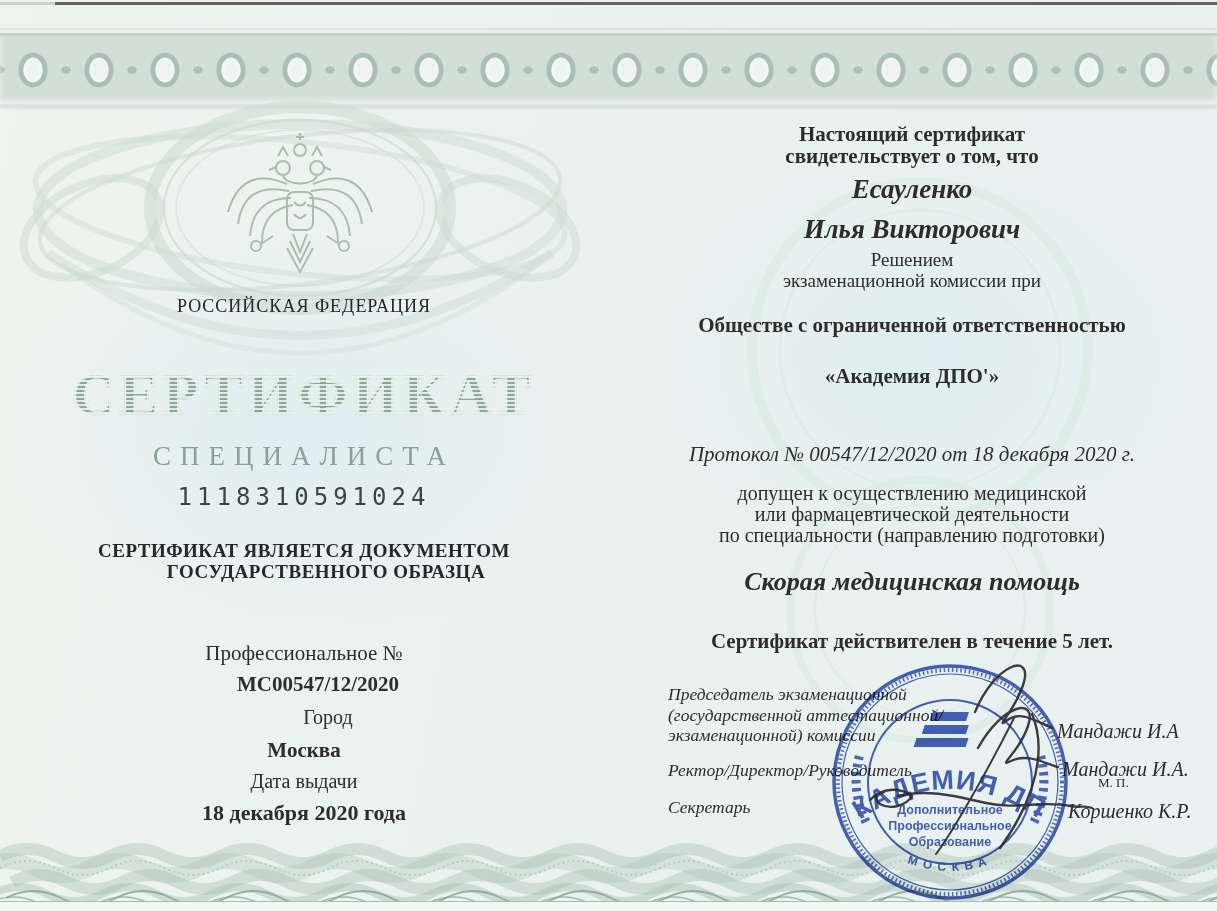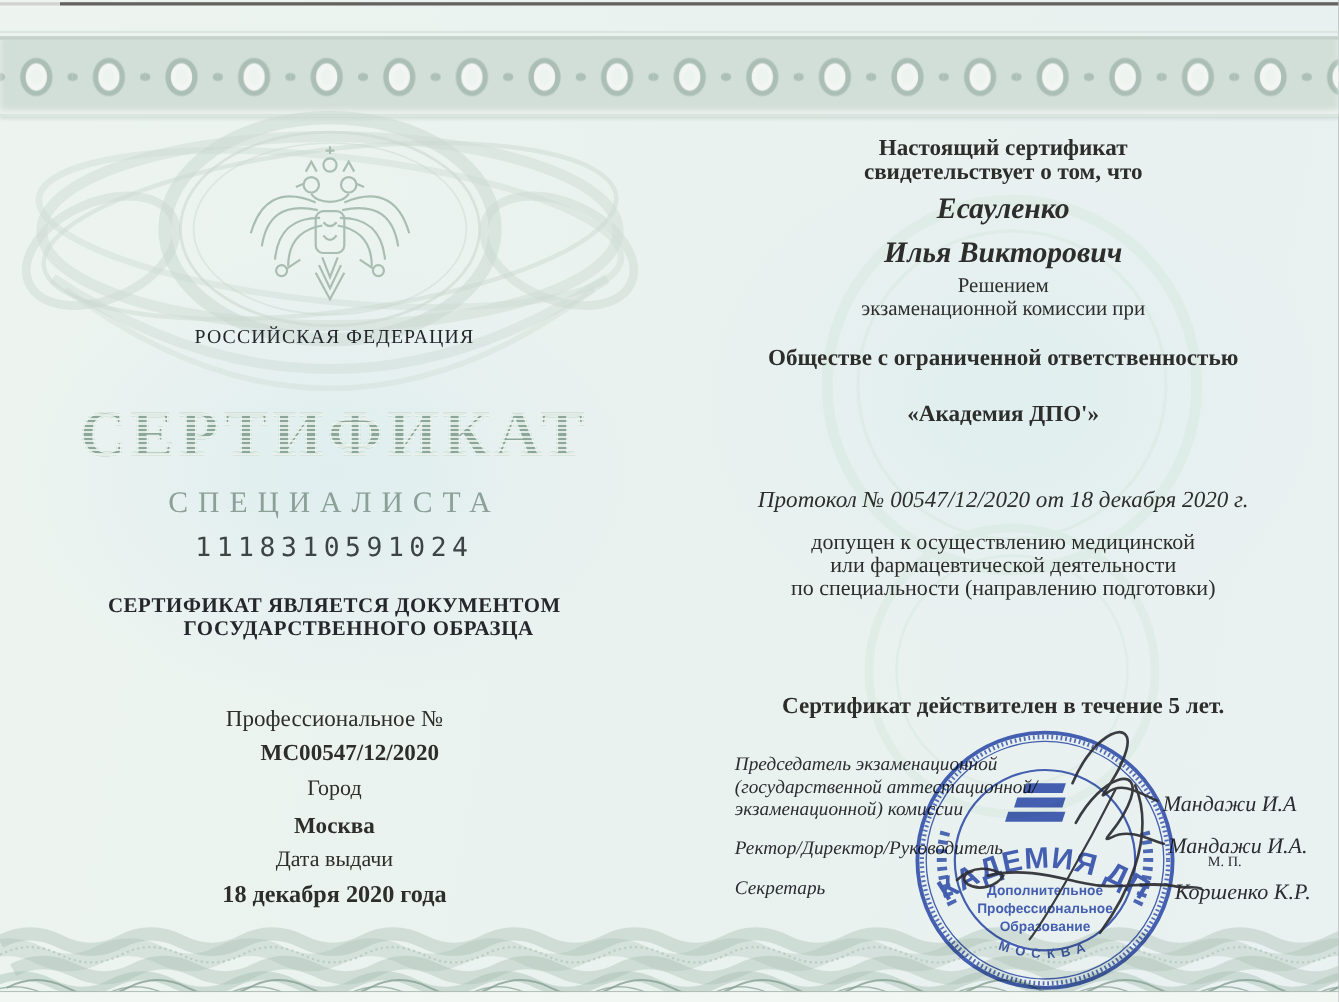--- a/index.html
+++ b/index.html
@@ -46,21 +46,21 @@
       background:repeating-linear-gradient(180deg,#8da69a 0 2px,#dfeae4 2px 4px);
       -webkit-background-clip:text;background-clip:text;color:transparent;
     }
   }
   .subtitle{top:441px;font-size:27px;letter-spacing:9px;color:#8ba096;}
   .cert-number{top:484px;font-size:24px;letter-spacing:5px;color:#3c4543;font-family:"DejaVu Sans Mono",monospace;}
   .statedoc1{top:540px;font-size:19px;font-weight:bold;letter-spacing:.5px;color:#26272b;}
   .statedoc2{top:561px;font-size:19px;font-weight:bold;letter-spacing:.5px;color:#26272b;margin-left:22px;}
   .reg-label{top:641px;font-size:21px;}
   .reg-num{top:672px;font-size:21px;font-weight:bold;padding-left:14px;}
-  .city-label{top:706px;font-size:20px;}
+  .city-label{top:706px;font-size:20px;margin-left:24px;}
   .city-val{top:738px;font-size:21px;font-weight:bold;}
   .date-label{top:770px;font-size:20px;}
   .date-val{top:800px;font-size:22px;font-weight:bold;}
   .intro1{top:122px;font-size:21px;font-weight:bold;}
   .intro2{top:144px;font-size:21px;font-weight:bold;}
   .surname{top:174px;font-size:27px;}
   .namepat{top:214px;font-size:27px;}
   .decis1{top:249px;font-size:19px;}
   .decis2{top:270px;font-size:19px;}
   .org1{top:313px;font-size:21px;font-weight:bold;}
@@ -150,20 +150,21 @@
   <div class="txt col-right surname boldital">Есауленко</div>
   <div class="txt col-right namepat boldital">Илья Викторович</div>
   <div class="txt col-right decis1">Решением</div>
   <div class="txt col-right decis2">экзаменационной комиссии при</div>
   <div class="txt col-right org1">Обществе с ограниченной ответственностью</div>
   <div class="txt col-right org2">«Академия ДПО'»</div>
   <div class="txt col-right protocol">Протокол № 00547/12/2020 от 18 декабря 2020 г.</div>
   <div class="txt col-right adm1">допущен к осуществлению медицинской</div>
   <div class="txt col-right adm2">или фармацевтической деятельности</div>
   <div class="txt col-right adm3">по специальности (направлению подготовки)</div>
+  <div class="txt col-right specialty boldital">Скорая медицинская помощь</div>
   <div class="txt col-right validity">Сертификат действителен в течение 5 лет.</div>
 
   <div class="siglabel lab-chair">
     <div>Председатель экзаменационной</div>
     <div>(государственной аттестационной/</div>
     <div>экзаменационной) комиссии</div>
   </div>
   <div class="siglabel lab-rector">Ректор/Директор/Руководитель</div>
   <div class="siglabel lab-secretary">Секретарь</div>
   <div class="signame nm-chair">Мандажи И.А</div>

